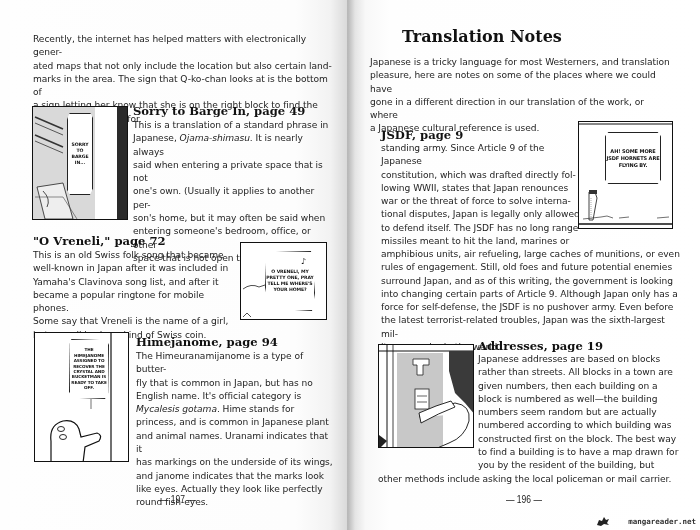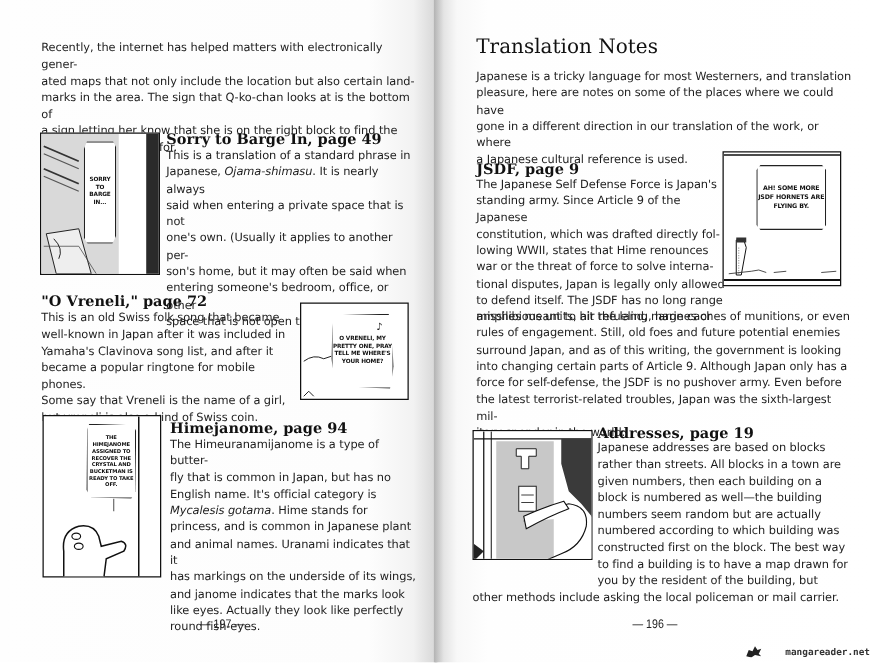--- a/index.html
+++ b/index.html
@@ -11,21 +11,21 @@
   }
   .spread { position: absolute; left: 0; top: 0; width: 596px; height: 530px; }
   .page { position: absolute; top: 0; height: 530px; }
   .page-left { left: 0; width: 348px; background: linear-gradient(to right, #fefefe 0%, #fdfdfd 85%, #f2f2f2 95%, #d8d8d8 100%); }
   .page-right { left: 348px; width: 352px; background: linear-gradient(to right, #b8b8b8 0%, #e4e4e4 2%, #f8f8f8 5%, #fefefe 12%, #ffffff 100%); }
   .spine { position: absolute; left: 347px; top: 0; width: 3px; height: 530px; background: linear-gradient(to right, #c8c8c8, #9a9a9a, #c0c0c0); }
 
   .body-text { position: absolute; font-size: 9.1px; line-height: 13.3px; color: #1d1d1d; letter-spacing: -0.05px; }
   .body-text em { font-style: italic; margin-top: 38px; }
   .heading { position: absolute; font-family: "DejaVu Serif", serif; font-weight: bold; font-size: 11.6px; color: #111; white-space: nowrap; }
-  .title { position: absolute; font-family: "DejaVu Serif", serif; font-weight: normal; font-size: 16px; color: #111; white-space: nowrap; }
+  .title { position: absolute; font-family: "DejaVu Serif", serif; font-weight: bold; font-size: 16px; color: #111; white-space: nowrap; margin-left: 21px; }
   .pagenum { position: absolute; font-family: "Liberation Sans", sans-serif; font-size: 10px; color: #222; white-space: nowrap; transform: scaleX(0.85); transform-origin: left; }
 
   .panel { position: absolute; border: 1.5px solid #111; background: #fff; overflow: hidden; box-sizing: border-box; }
   .bubble { position: absolute; border: 1px solid #222; background: #fff; box-sizing: border-box;
             display: flex; align-items: center; justify-content: center; text-align: center;
             font-family: "DejaVu Sans", sans-serif; font-weight: bold; font-size: 4.6px; line-height: 6.2px; color: #111; letter-spacing: -0.1px; text-transform: uppercase; }
   .watermark { position: absolute; right: 4px; bottom: 4px; display: flex; align-items: center; gap: 18px; }
   .wm-text { font-family: "DejaVu Sans Mono", monospace; font-size: 7.5px; font-weight: bold; color: #333; }
   p { margin: 0; }
 </style>
@@ -119,33 +119,32 @@
 
     <div class="pagenum" style="left:160px; top:494px;">— 197 —</div>
   </div>
 
   <div class="spine"></div>
 
   <div class="page page-right">
 
     <div class="title" style="left:33px; top:27px;">Translation Notes</div>
 
-    <div class="body-text" style="left:33px; top:56px; width:300px;">
+    <div class="body-text" style="left:22px; top:56px; width:300px;">
       <p>Japanese is a tricky language for most Westerners, and translation</p>
       <p>pleasure, here are notes on some of the places where we could have</p>
       <p>gone in a different direction in our translation of the work, or where</p>
       <p>a Japanese cultural reference is used.</p>
     </div>
 
     <div class="heading" style="left:33px; top:128px;">JSDF, page 9</div>
     <div class="body-text" style="left:33px; top:142px; width:200px;">
-      <p>The Japanese Self Defense Force is Japan's</p>
       <p>standing army. Since Article 9 of the Japanese</p>
       <p>constitution, which was drafted directly fol-</p>
-      <p>lowing WWII, states that Hime renounces</p>
+      <p>lowing WWII, states that Japan renounces</p>
       <p>war or the threat of force to solve interna-</p>
       <p>tional disputes, Japan is legally only allowed</p>
       <p>to defend itself. The JSDF has no long range</p>
       <p>missiles meant to hit the land, marines or</p>
     </div>
     <div class="body-text" style="left:33px; top:248px; width:300px;">
       <p>amphibious units, air refueling, large caches of munitions, or even</p>
       <p>rules of engagement. Still, old foes and future potential enemies</p>
       <p>surround Japan, and as of this writing, the government is looking</p>
       <p>into changing certain parts of Article 9. Although Japan only has a</p>

